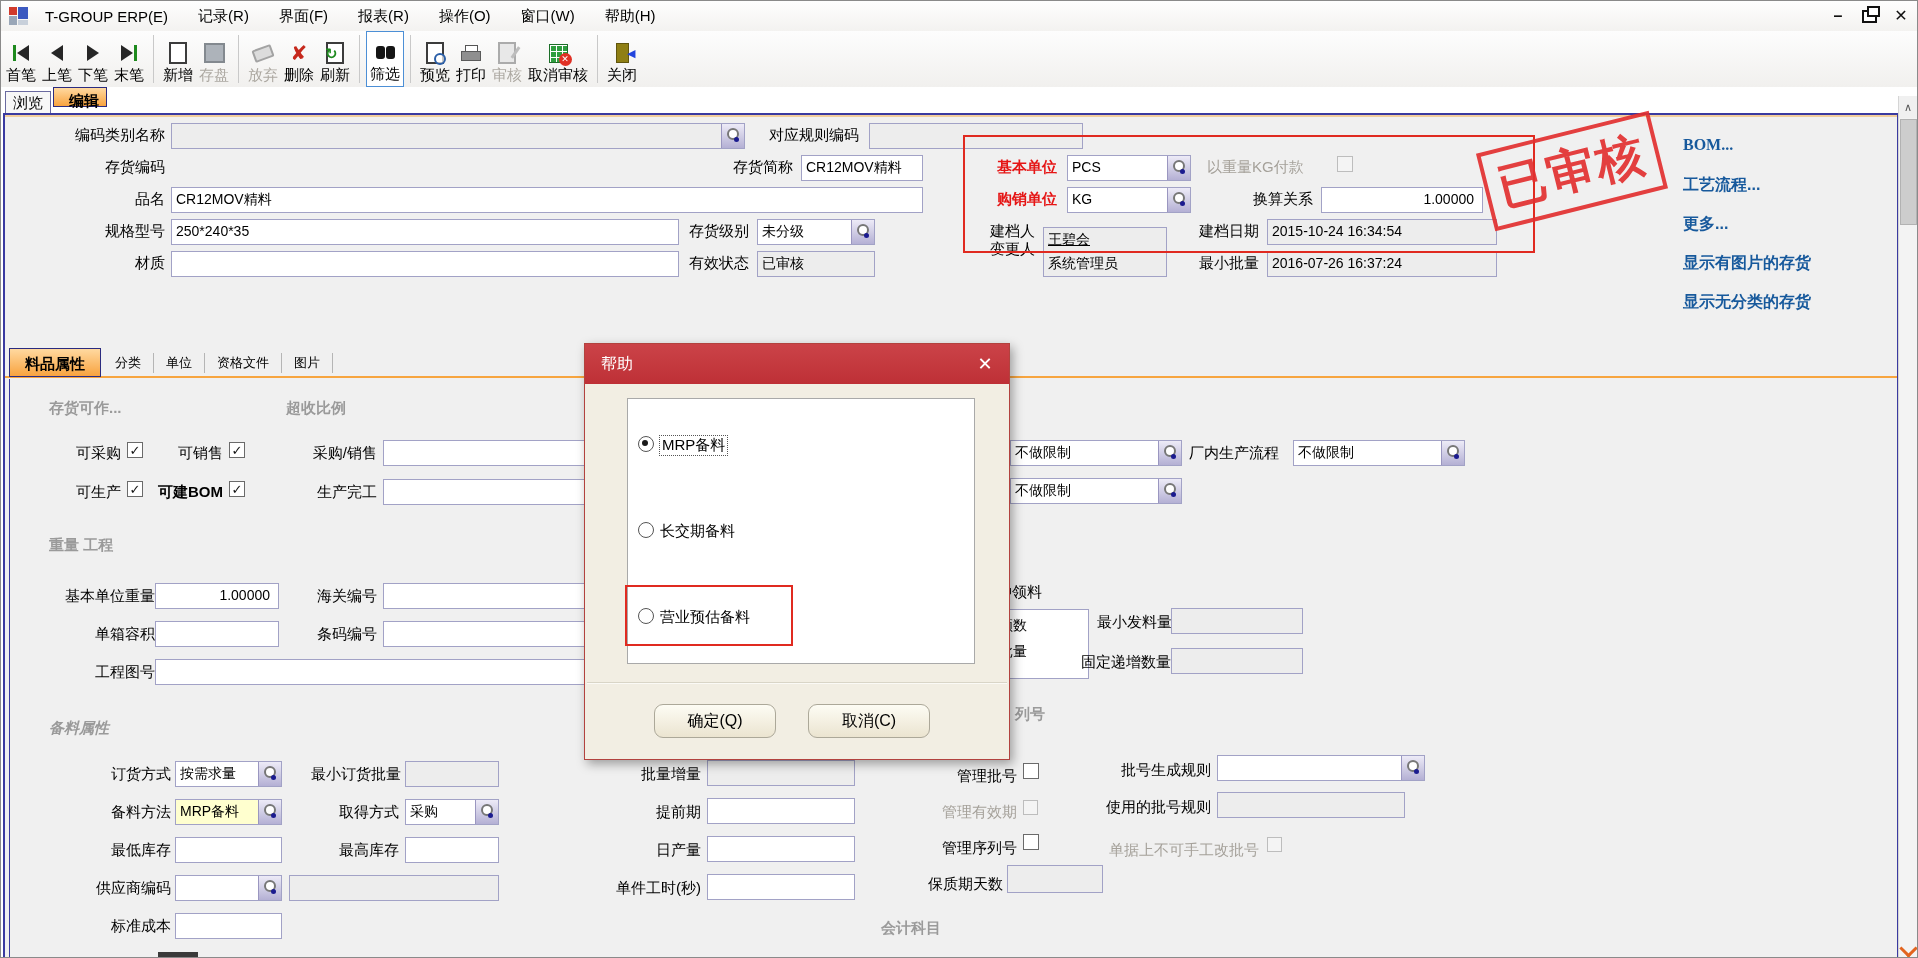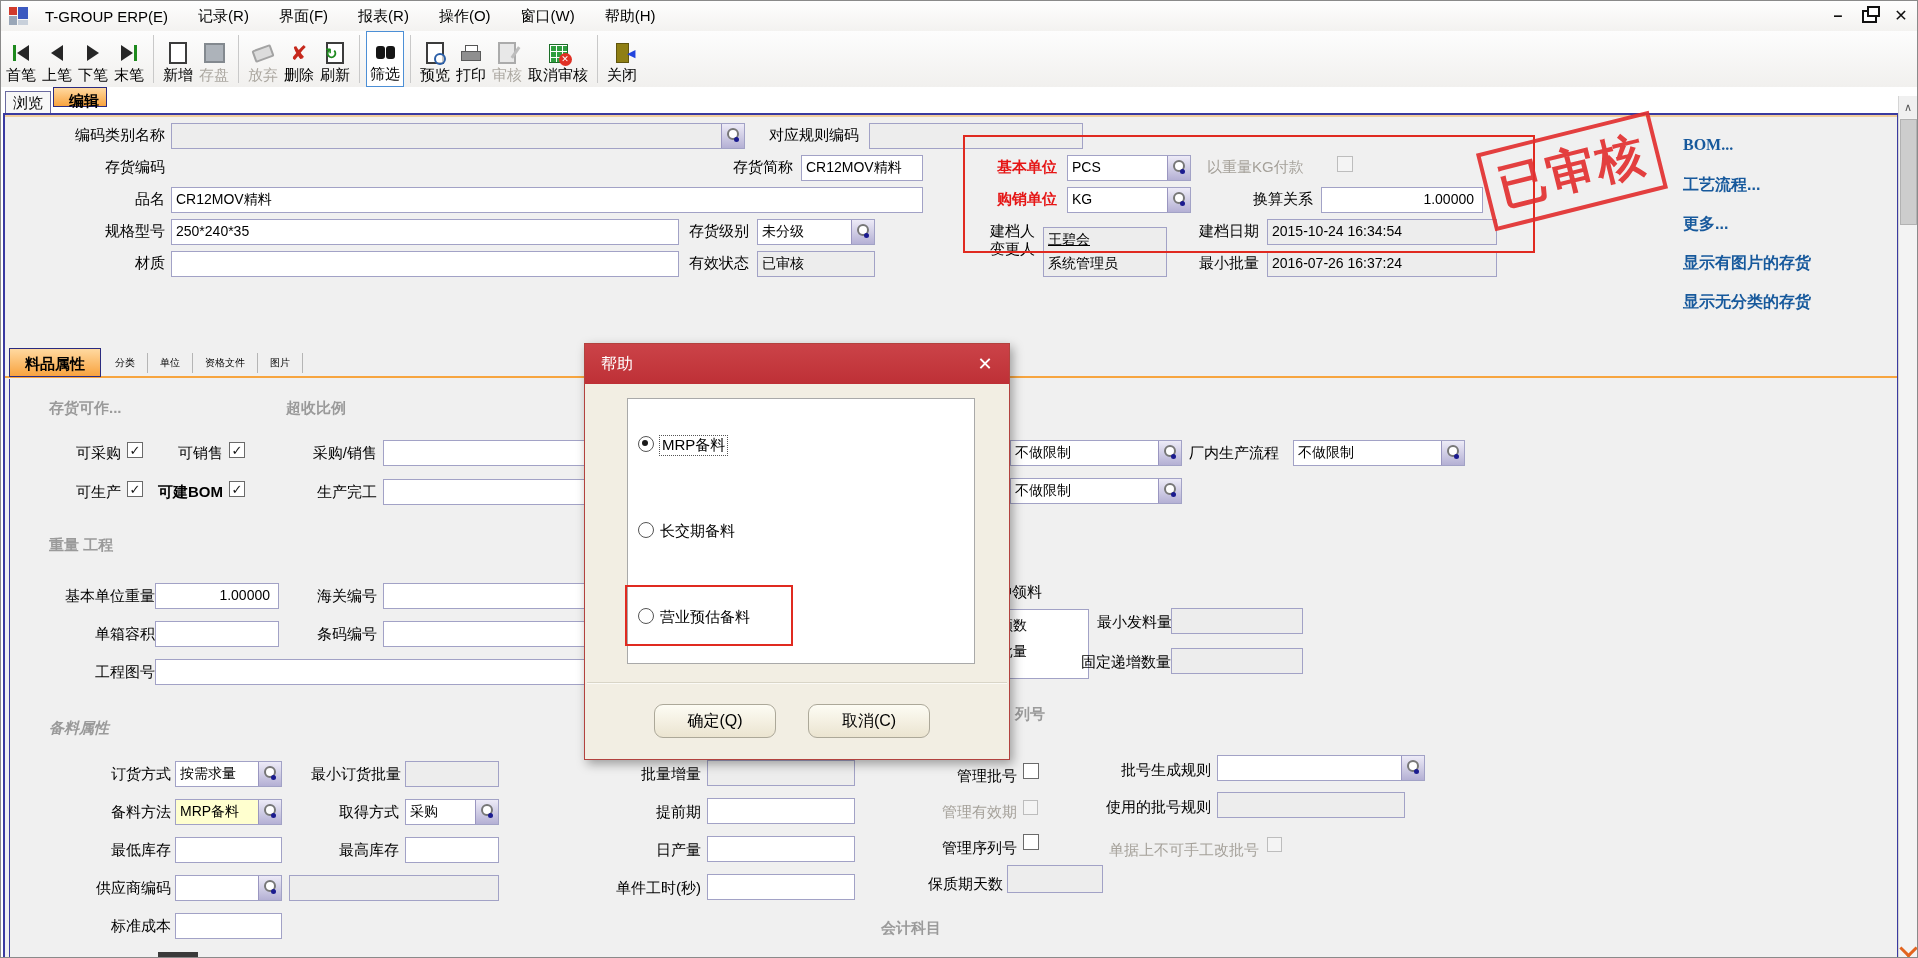--- a/index.html
+++ b/index.html
@@ -63,21 +63,21 @@
   .cb{position:absolute;width:16px;height:16px;background:#fff;border:1px solid #6A6A6A;font-size:13px;line-height:15px;text-align:center;box-sizing:border-box;color:#111;}
   .cb.dis{border-color:#BDBDBD;background:#F4F4F4;}
   .rad{position:absolute;width:15px;height:15px;border:1px solid #555;border-radius:50%;background:#fff;box-sizing:border-box;}
   .rad.on::after{content:"";position:absolute;left:3px;top:3px;width:6px;height:6px;background:#1a1a1a;border-radius:50%;}
   .lnk{position:absolute;color:#17599C;font-weight:bold;font-size:16px;white-space:nowrap;cursor:pointer;}
   #redbox{position:absolute;left:958px;top:132px;width:568px;height:114px;border:2px solid #E02A20;z-index:4;}
   #stamp{position:absolute;left:1478px;top:128px;z-index:5;transform:rotate(-14deg);opacity:.92;}
   #stamp .inner{border:4px solid #E23030;padding:4px 10px;font-size:48px;font-weight:bold;color:#E23030;letter-spacing:2px;white-space:nowrap;}
   
   #subtab-sel{position:absolute;left:4px;top:233px;width:92px;height:29px;line-height:29px;text-align:center;background:linear-gradient(#FFD9A0,#F8A33F);border:1px solid #2B2B80;font-weight:bold;font-size:15px;box-sizing:border-box;z-index:2;}
-  #subtabs-rest{position:absolute;left:98px;top:238px;display:flex;font-size:10px;}
+  #subtabs-rest{position:absolute;left:98px;top:238px;display:flex;font-size:13px;}
   #subtabs-rest .st{padding:0 12px;border-right:1px solid #B5B5B5;line-height:20px;}
   #subtab-line{position:absolute;left:0;top:261px;width:100%;height:2px;background:#F7A540;}
   .vline{position:absolute;width:1px;background:#3A3AA0;}
   
   #dialog{position:absolute;left:583px;top:342px;width:424px;height:415px;background:#F2EEE3;border:1px solid #B2423E;box-shadow:3px 4px 10px rgba(0,0,0,.35);z-index:50;}
   #dlg-title{position:absolute;left:0;top:0;width:100%;height:40px;background:linear-gradient(#CB4348,#BE3036);color:#fff;font-size:16px;line-height:40px;box-sizing:border-box;padding-left:16px;}
   #dlg-close{position:absolute;right:12px;top:8px;color:#fff;font-size:18px;line-height:24px;width:24px;text-align:center;}
   #dlg-list{position:absolute;left:42px;top:54px;width:346px;height:264px;background:#fff;border:1px solid #A9A9A9;}
   .dlg-opt-label{position:absolute;font-size:15px;color:#000;white-space:nowrap;}
   #dlg-sep{position:absolute;left:2px;top:338px;width:420px;height:1px;background:#D9D5C7;border-bottom:1px solid #FBFAF6;}

